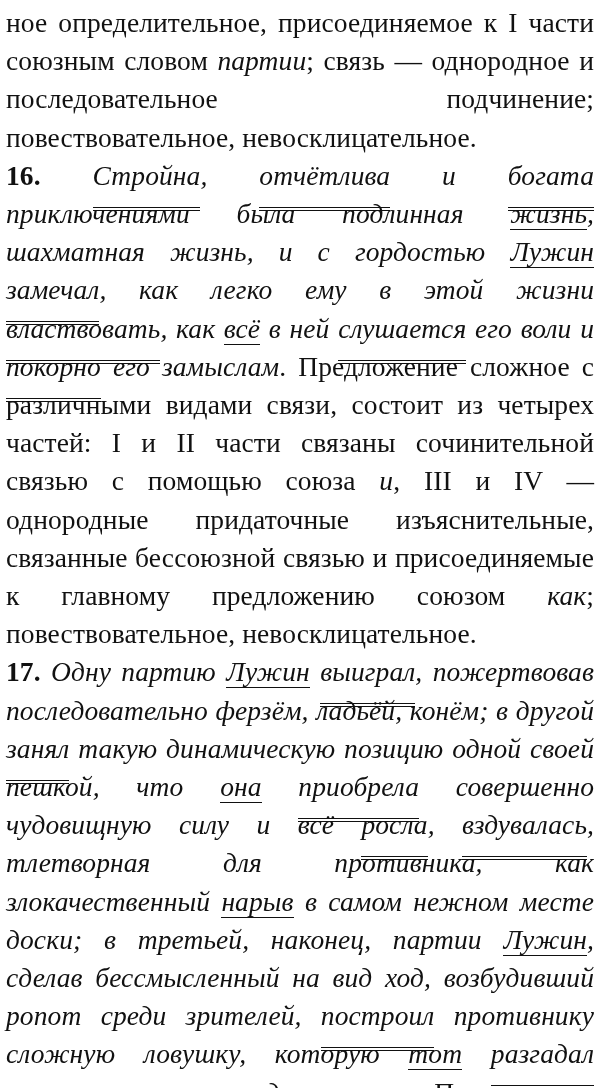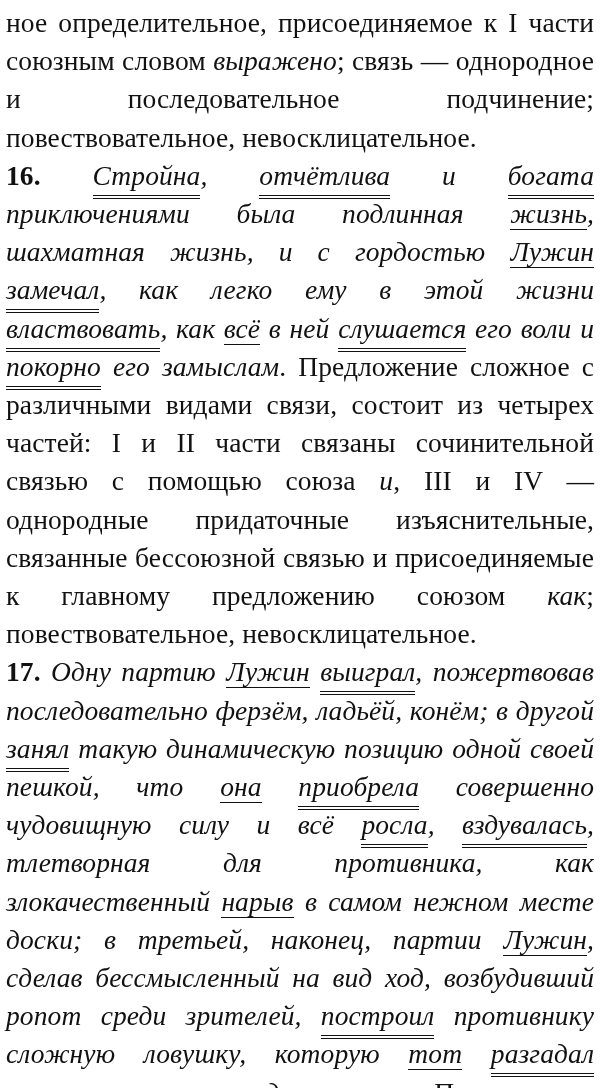--- a/index.html
+++ b/index.html
@@ -12,22 +12,22 @@
     color: #111111;
     text-align: justify;
     letter-spacing: 0.1px;
   }
   .para { margin: 0; }
   .para.first { margin-top: 4px; }
   .para.item { margin-top: 0; }
   .num { font-weight: bold; font-style: normal; font-family: Liberation Serif, serif; }
   .it { font-style: italic; }
   .subj { border-bottom: 1.5px solid #111; padding-bottom: 0; }
-  .pred { border-bottom: 4px double #111; padding-bottom: 4px; }
+  .pred { border-bottom: 4px double #111; padding-bottom: 16px; }
 </style>
 </head>
 <body>
 
 <div class="page">
-  <p class="para first" id="intro"><span>ное определительное, присоединяемое к I части союзным словом </span><span class="it">выражено</span><span>; связь — однородное и последовательное подчинение; повествовательное, невосклицательное.</span></p>
+  <p class="para first" id="intro"><span>ное определительное, присоединяемое к I части союзным словом </span><span class="it">партии</span><span>; связь — однородное и последовательное подчинение; повествовательное, невосклицательное.</span></p>
   <p class="para item" id="item0"><span class="num">16.</span> <span class="it pred">Стройна</span><span class="it">, </span><span class="it pred">отчётлива</span><span class="it"> и </span><span class="it pred">богата</span><span class="it"> приключениями была подлинная </span><span class="it subj">жизнь</span><span class="it">, шахматная жизнь, и с гордостью </span><span class="it subj">Лужин</span><span class="it"> </span><span class="it pred">замечал</span><span class="it">, как легко ему в этой жизни </span><span class="it pred">властвовать</span><span class="it">, как </span><span class="it subj">всё</span><span class="it"> в ней </span><span class="it pred">слушается</span><span class="it"> его воли и </span><span class="it pred">покорно</span><span class="it"> его замыслам</span><span>. </span><span>Предложение сложное с различными видами связи, состоит из четырех частей: I и II части связаны сочинительной связью с помощью союза </span><span class="it">и</span><span>, III и IV — однородные придаточные изъяснительные, связанные бессоюзной связью и присоединяемые к главному предложению союзом </span><span class="it">как</span><span>; повествовательное, невосклицательное.</span></p>
   <p class="para item" id="item1"><span class="num">17.</span> <span class="it">Одну партию </span><span class="it subj">Лужин</span><span class="it"> </span><span class="it pred">выиграл</span><span class="it">, пожертвовав последовательно ферзём, ладьёй, конём; в другой </span><span class="it pred">занял</span><span class="it"> такую динамическую позицию одной своей пешкой, что </span><span class="it subj">она</span><span class="it"> </span><span class="it pred">приобрела</span><span class="it"> совершенно чудовищную силу и всё </span><span class="it pred">росла</span><span class="it">, </span><span class="it pred">вздувалась</span><span class="it">, тлетворная для противника, как злокачественный </span><span class="it subj">нарыв</span><span class="it"> в самом нежном месте доски; в третьей, наконец, партии </span><span class="it subj">Лужин</span><span class="it">, сделав бессмысленный на вид ход, возбудивший ропот среди зрителей, </span><span class="it pred">построил</span><span class="it"> противнику сложную ловушку, которую </span><span class="it subj">тот</span><span class="it"> </span><span class="it pred">разгадал</span><span class="it"> слишком поздно</span><span>. </span><span>Предложение сложноподчиненное, состоит из шести частей: I, II и V части связаны бессоюзной связью и находятся в отношениях последовательности, что выражено с помощью точки с запятой; III — придаточное степени, присоединяемое ко II части с помощью соотносительной пары </span></p>
 </div>
 
 </body></html>

